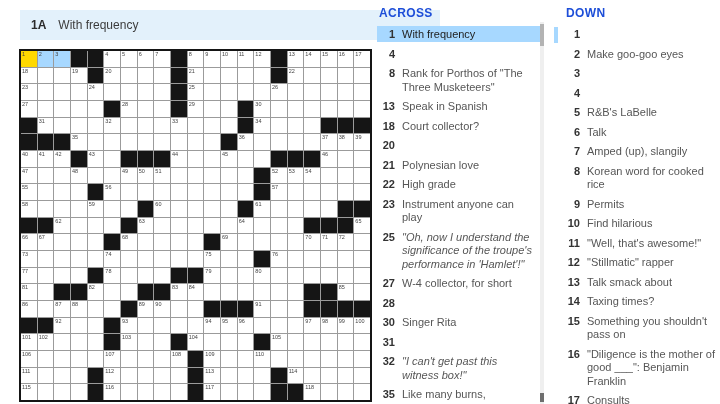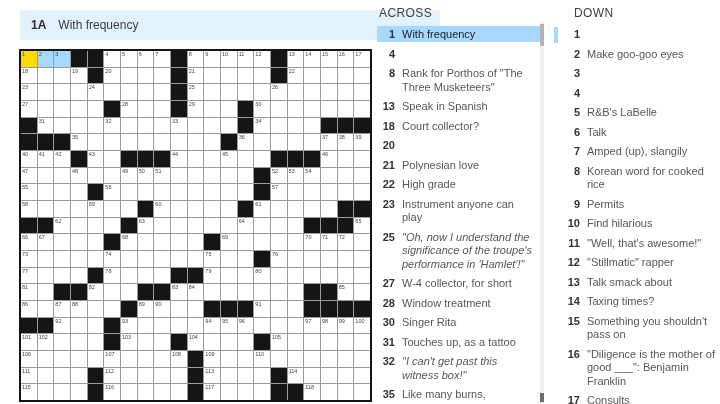--- a/index.html
+++ b/index.html
@@ -17,22 +17,22 @@
   .cell{position:relative;background:#fff;}
   .cell.black{background:#151515;}
   .cell.word{background:#a7d8ff;}
   .cell.sel{background:#ffd900;}
   .cell .n{position:absolute;top:0px;left:1px;font-size:5.5px;line-height:6px;color:#444;}
 
   
   .list-col{position:absolute;top:0;}
   #across-col{left:377px;width:163px;}
   #down-col{left:552px;width:166px;}
-  .list-title{font-weight:normal;font-size:12px;color:#404040;letter-spacing:.4px;margin:6px 0 0 2px;}
-  #down-col .list-title{margin-left:22px;}
+  .list-title{font-weight:bold;font-size:12px;color:#1d4ed8;letter-spacing:.4px;margin:6px 0 0 2px;}
+  #down-col .list-title{margin-left:14px;}
   .clues{margin-top:6px;}
   .clue-row{display:flex;padding:2px 0 0 0;margin-bottom:4px;position:relative;}
   .clue-row .num{width:18px;min-width:18px;text-align:right;font-weight:bold;
     font-size:11px;color:#333;line-height:13.5px;}
   .clue-row .txt{margin-left:7px;font-size:11px;color:#565656;line-height:13.5px;width:130px;}
   .clue-row .txt.it{font-style:italic;}
   .clue-row.selected{background:#a7d8ff;}
   .clue-row.selected .txt{color:#222;}
   .clue-row .xbar{position:absolute;left:0;top:1px;width:4px;height:16px;background:#a7d8ff;}
   #down-col .clue-row{padding-left:10px;}
@@ -773,29 +773,27 @@
         <div class="clue-row">
           <span class="num">25</span>
           <span class="txt it">"Oh, now I understand the significance of the troupe's performance in 'Hamlet'!"</span>
         </div>
         <div class="clue-row">
           <span class="num">27</span>
           <span class="txt">W-4 collector, for short</span>
         </div>
         <div class="clue-row">
           <span class="num">28</span>
-          <span class="txt">Window treatment</span>
         </div>
         <div class="clue-row">
           <span class="num">30</span>
           <span class="txt">Singer Rita</span>
         </div>
         <div class="clue-row">
           <span class="num">31</span>
-          <span class="txt">Touches up, as a tattoo</span>
         </div>
         <div class="clue-row">
           <span class="num">32</span>
           <span class="txt it">"I can't get past this witness box!"</span>
         </div>
         <div class="clue-row">
           <span class="num">35</span>
           <span class="txt">Like many burns, paradoxically</span>
         </div>
       </div>

